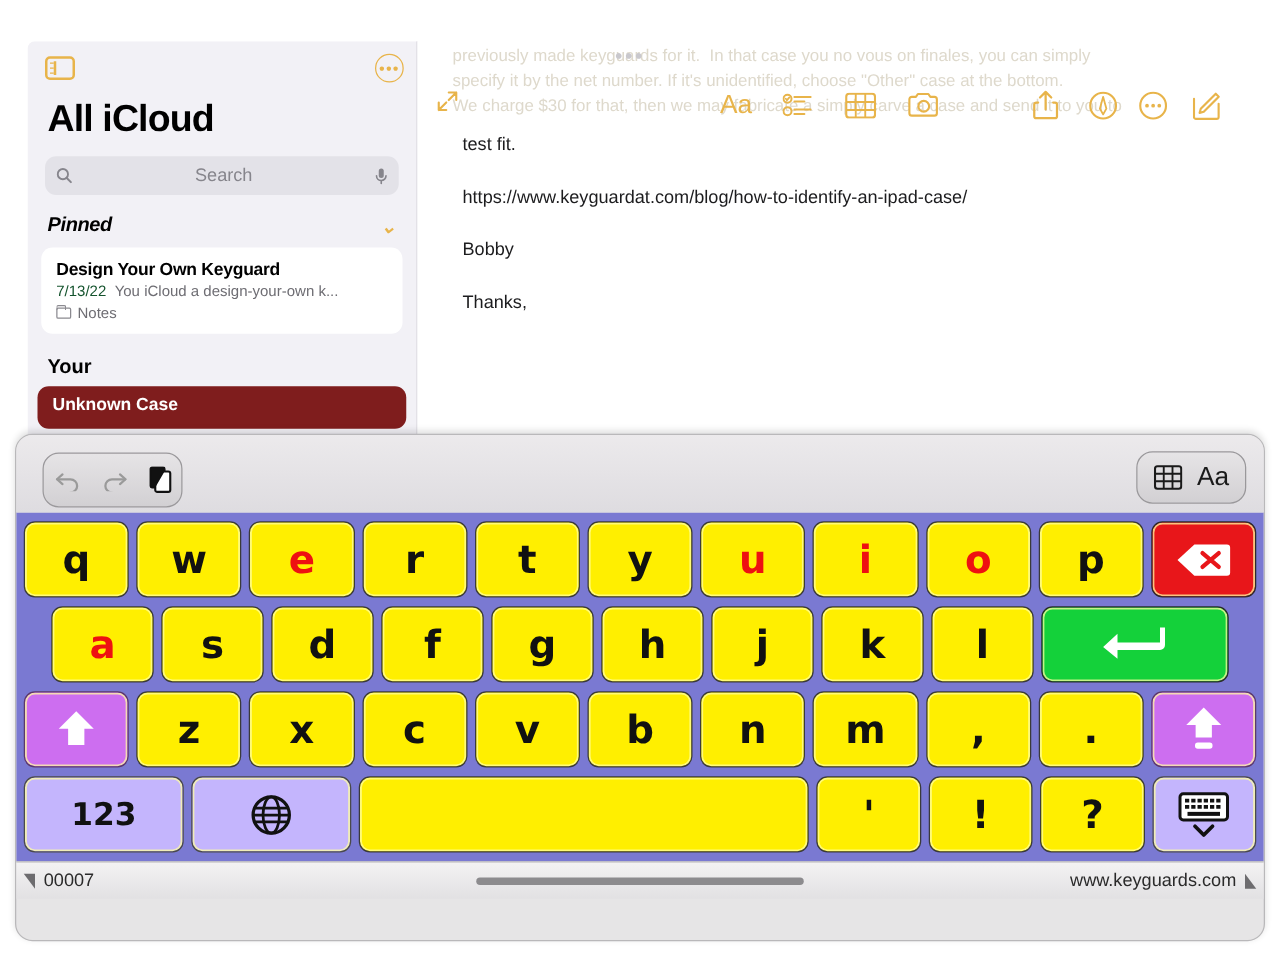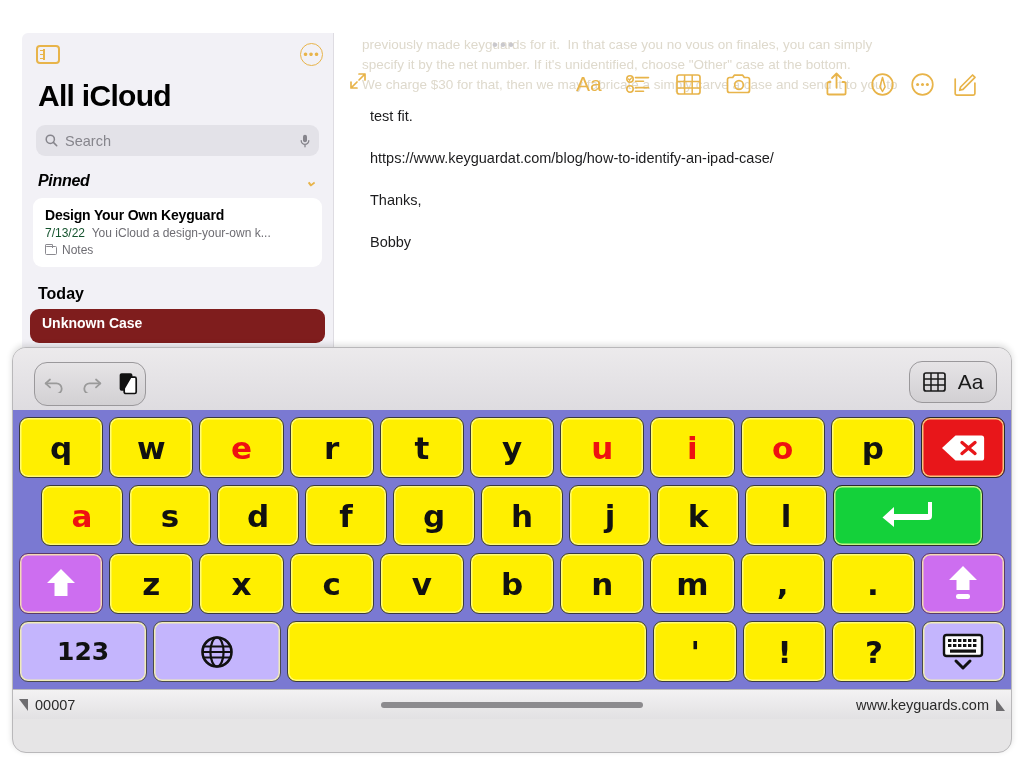--- a/index.html
+++ b/index.html
@@ -39,21 +39,21 @@
                         background:#e8b44a; box-shadow: 0 0 0 0 #e8b44a; }
   .panel-icon i { position:absolute; left:2px; top:2.5px; width:3px; height:1.6px; background:#e8b44a;
                   box-shadow: 0 4px 0 #e8b44a, 0 8px 0 #e8b44a; }
   .more-circle { right: 10px; top: 10px; width: 23px; height: 23px; border: 1.6px solid #e8b44a;
                  border-radius: 50%; display: flex; align-items: center; justify-content: center;
                  color: #e8b44a; font-size: 13px; line-height: 0; letter-spacing: 1px; }
   .sb-title { margin: 2px 0 0 16px; font-size: 30px; font-weight: bold; letter-spacing: -0.7px;
               color: #000; }
   .searchbar { margin: 12px 14px 0 14px; height: 31px; background: #e3e2e8; border-radius: 9px;
                display: flex; align-items: center; padding: 0 9px; gap: 7px; color: #86858c; }
-  .searchbar .txt { font-size: 14.5px; flex: 1; }
+  .searchbar .txt { font-size: 14.5px; flex: 1; text-align: center; }
   .sec-head { display: flex; align-items: center; justify-content: space-between;
               margin: 16px 16px 0 16px; font-style: italic; }
   .sec-head .lbl { font-size: 16px; font-weight: bold; color: #000; letter-spacing: -0.3px; }
   .chev { color: #e8b44a; font-size: 15px; font-weight: bold; }
   .note-card { margin: 8px 11px 0 11px; background: #fff; border-radius: 9px; padding: 9px 12px 10px 12px; }
   .note-title { font-size: 14px; font-weight: bold; color: #000; letter-spacing: -0.2px; }
   .note-sub { font-size: 12px; color: #6e6d73; margin-top: 3px; }
   .note-sub .date { color: #14532d; }
   .note-folder { font-size: 12px; color: #6e6d73; margin-top: 3px; display: flex;
                  align-items: center; gap: 5px; }
@@ -176,21 +176,21 @@
         <div class="note-sub">
           <span class="date">7/13/22</span>
           &nbsp;<span>You iCloud a design-your-own k...</span>
         </div>
         <div class="note-folder">
           <span class="folder-ic"></span>
           <span>Notes</span>
         </div>
       </div>
 
-      <div class="sec-head2">Today</div>
+      <div class="sec-head2">Your</div>
 
       <div class="sel-note">
         <span>Unknown Case</span>
       </div>
     </div>
 
     <div class="detail">
       <div class="ghost">previously made keyguards for it.  In that case you no vous on finales, you can simply
 specify it by the net number. If it's unidentified, choose "Other" case at the bottom.
 We charge $30 for that, then we may fabricate a simply carve a case and send it to you to</div>
@@ -247,22 +247,22 @@
           <svg width="23" height="23" viewBox="0 0 23 23">
               <path d="M20 2.8L8 14.8l-3.3.9.9-3.3L17.6.4z" transform="translate(1,1.6)" stroke="#e8b44a" stroke-width="1.7" fill="none" stroke-linejoin="round"></path>
               <path d="M1.2 6v14.5a1.6 1.6 0 0 0 1.6 1.6h16.5a1.6 1.6 0 0 0 1.6-1.6V10" stroke="#e8b44a" stroke-width="1.7" fill="none" stroke-linecap="round"></path>
             </svg>
         </div>
       </div>
 
       <div class="note-body">
         <div>test fit.</div>
         <div>https://www.keyguardat.com/blog/how-to-identify-an-ipad-case/</div>
+        <div>Bobby</div>
         <div>Thanks,</div>
-        <div>Bobby</div>
       </div>
     </div>
   </div>
 
   <div class="kb">
 
     <div class="kb-top">
       <div class="pill left">
         <span>
           <svg width="22" height="18" viewBox="0 0 22 18">

